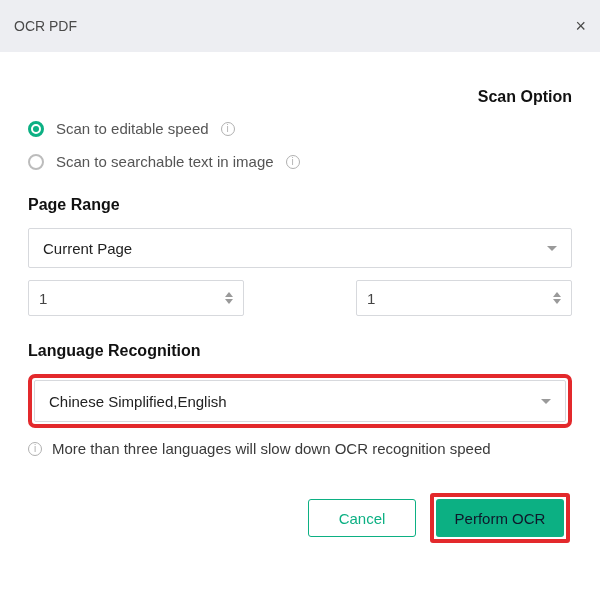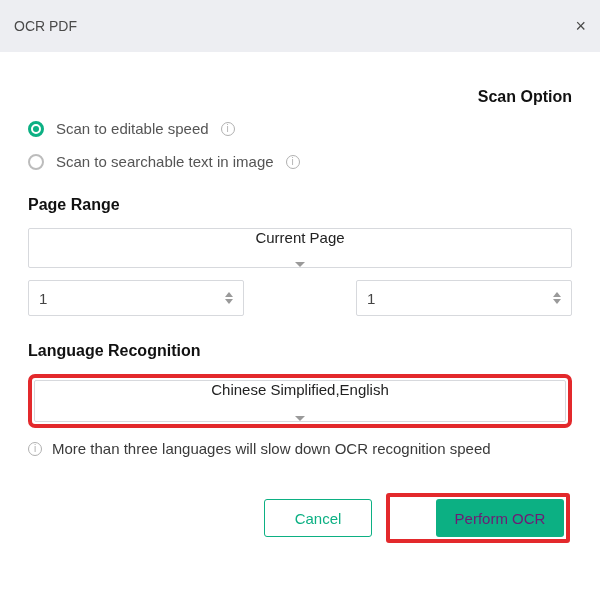--- a/index.html
+++ b/index.html
@@ -81,21 +81,20 @@
     height: 40px;
     border: 1px solid #d7d9dd;
     border-radius: 2px;
     display: flex;
     align-items: center;
     justify-content: space-between;
     padding: 0 14px;
     font-size: 15px;
     color: #222;
     cursor: pointer;
-    flex-direction: column;
   }
   .caret-down {
     width: 0; height: 0;
     border-left: 5px solid transparent;
     border-right: 5px solid transparent;
     border-top: 5px solid #9a9a9a;
   }
   .spinners-row {
     display: flex;
     gap: 112px;
@@ -163,24 +162,23 @@
     cursor: pointer;
     padding: 0 14px;
   }
   .btn-cancel {
     border: 1px solid #0cb083;
     color: #0cb083;
     background: #fff;
   }
   .btn-primary {
     background: #0cb083;
-    color: #701a75;
+    color: #0f172a;
     border: none;
     min-width: 128px;
-    margin-left: 44px;
   }
   .highlight-red-btn {
     border: 4px solid #e3292c;
     border-radius: 3px;
     padding: 2px;
   }
 </style>
 </head>
 <body>
 

